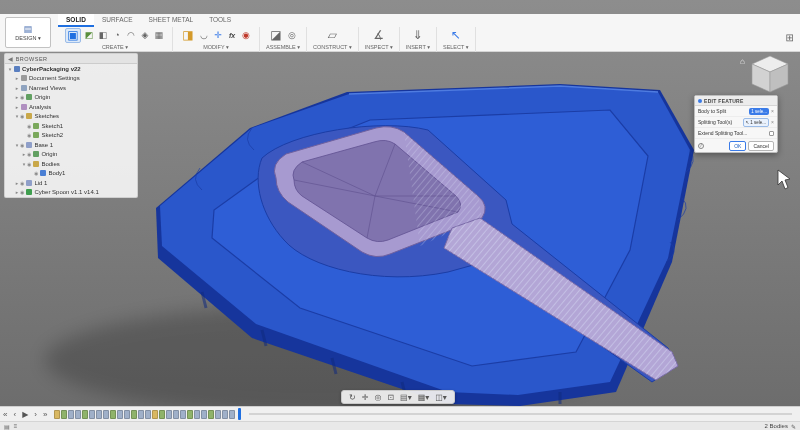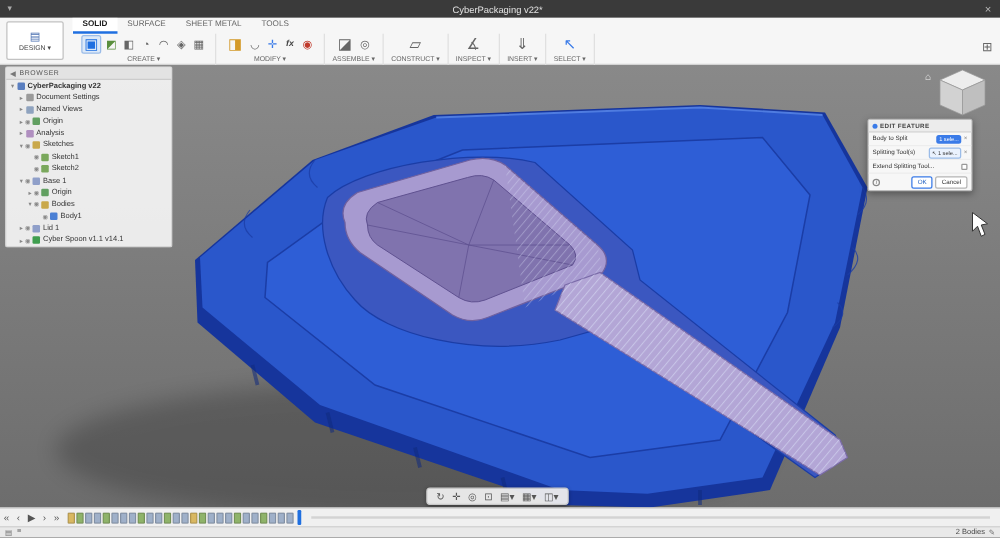--- a/index.html
+++ b/index.html
@@ -155,25 +155,20 @@
     <g>
       <text x="740" y="64" font-size="8" fill="#ededed" font-family="Liberation Sans, sans-serif">⌂</text>
       <polygon points="752,64 770,56 788,64 770,72" fill="#ededed" stroke="#9a9a9a" stroke-width="0.6"></polygon>
       <polygon points="752,64 770,72 770,92 752,84" fill="#d2d2d2" stroke="#9a9a9a" stroke-width="0.6"></polygon>
       <polygon points="788,64 770,72 770,92 788,84" fill="#bfbfbf" stroke="#9a9a9a" stroke-width="0.6"></polygon>
     </g>
 
     <path d="M778,170 l0,15 l4,-4 l3,8 l3,-1.5 l-3,-7.5 l5,-1 z" fill="#ffffff" stroke="#333333" stroke-width="0.8"></path>
   </svg>
 
-  <div class="titlebar">
-    <span class="tchev">▾</span>
-    <span class="ttitle">CyberPackaging v22*</span>
-    <span class="tclose">×</span>
-  </div>
 
   <div class="ribbon">
     <div class="design-box">
       <span class="dicon">▤</span>
       <span class="dlabel">DESIGN ▾</span>
     </div>
     <div class="tabs-row">
         <div class="rtab active">SOLID</div>
         <div class="rtab">SURFACE</div>
         <div class="rtab">SHEET METAL</div>

